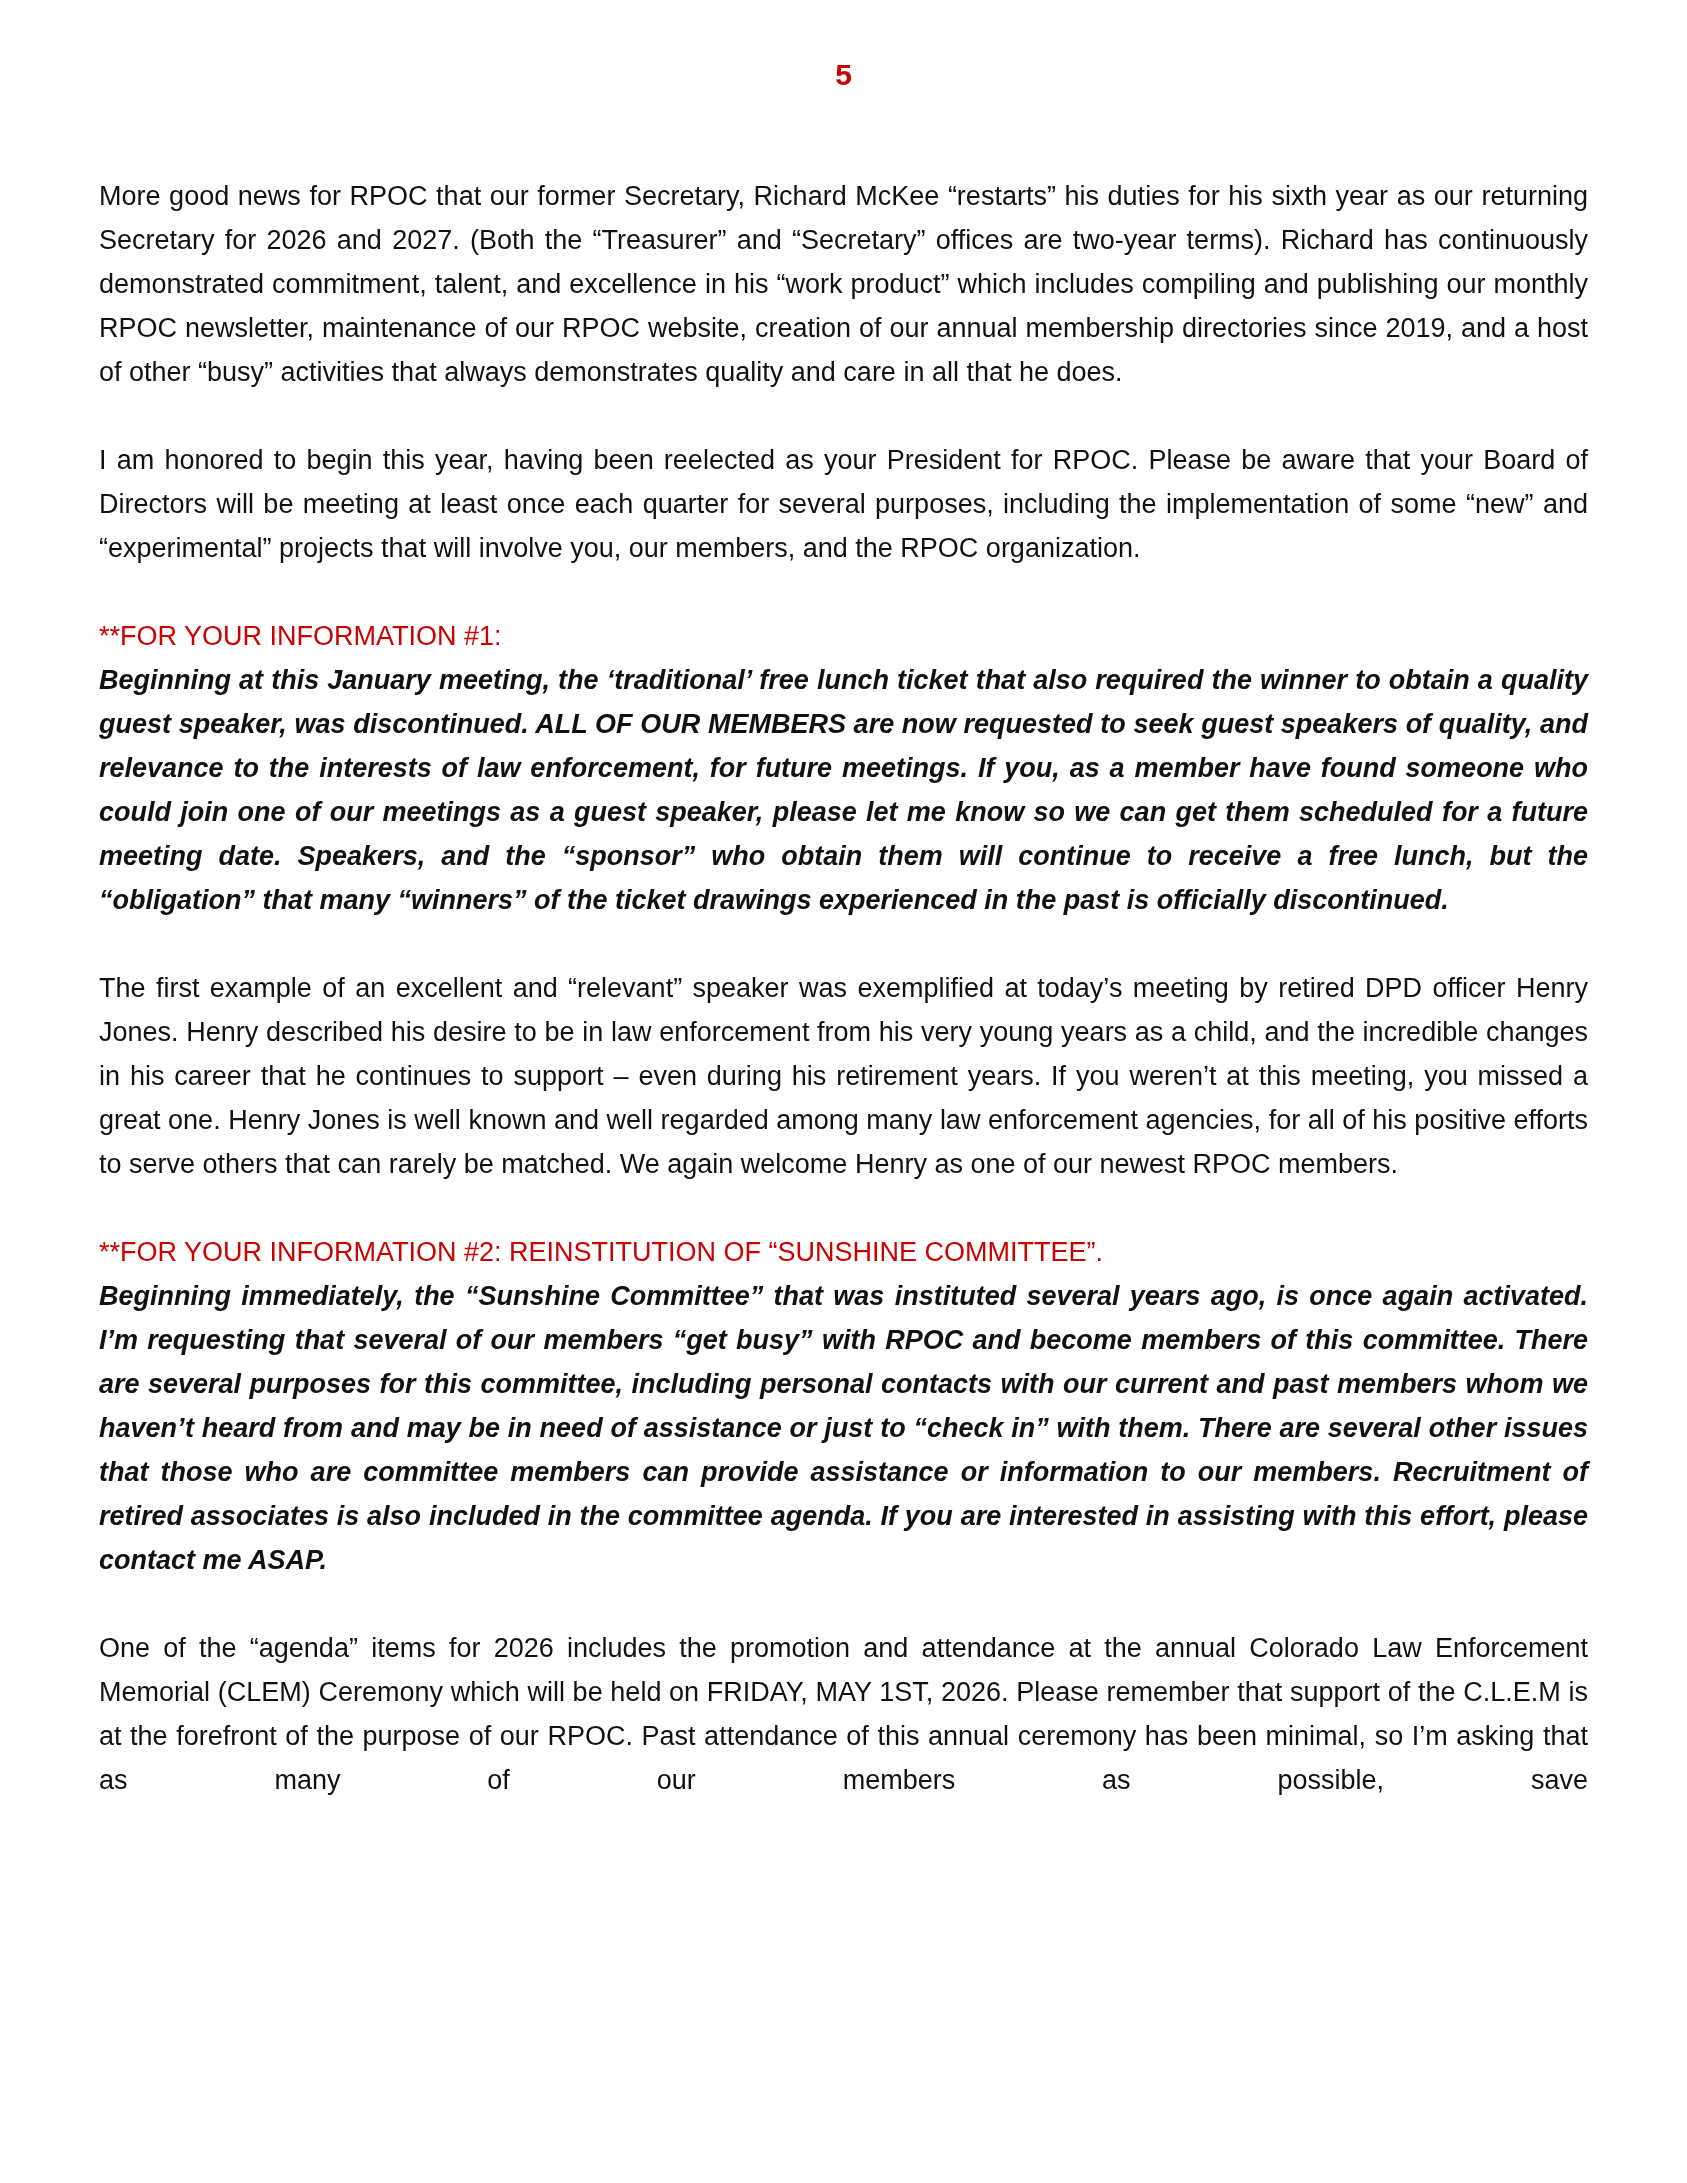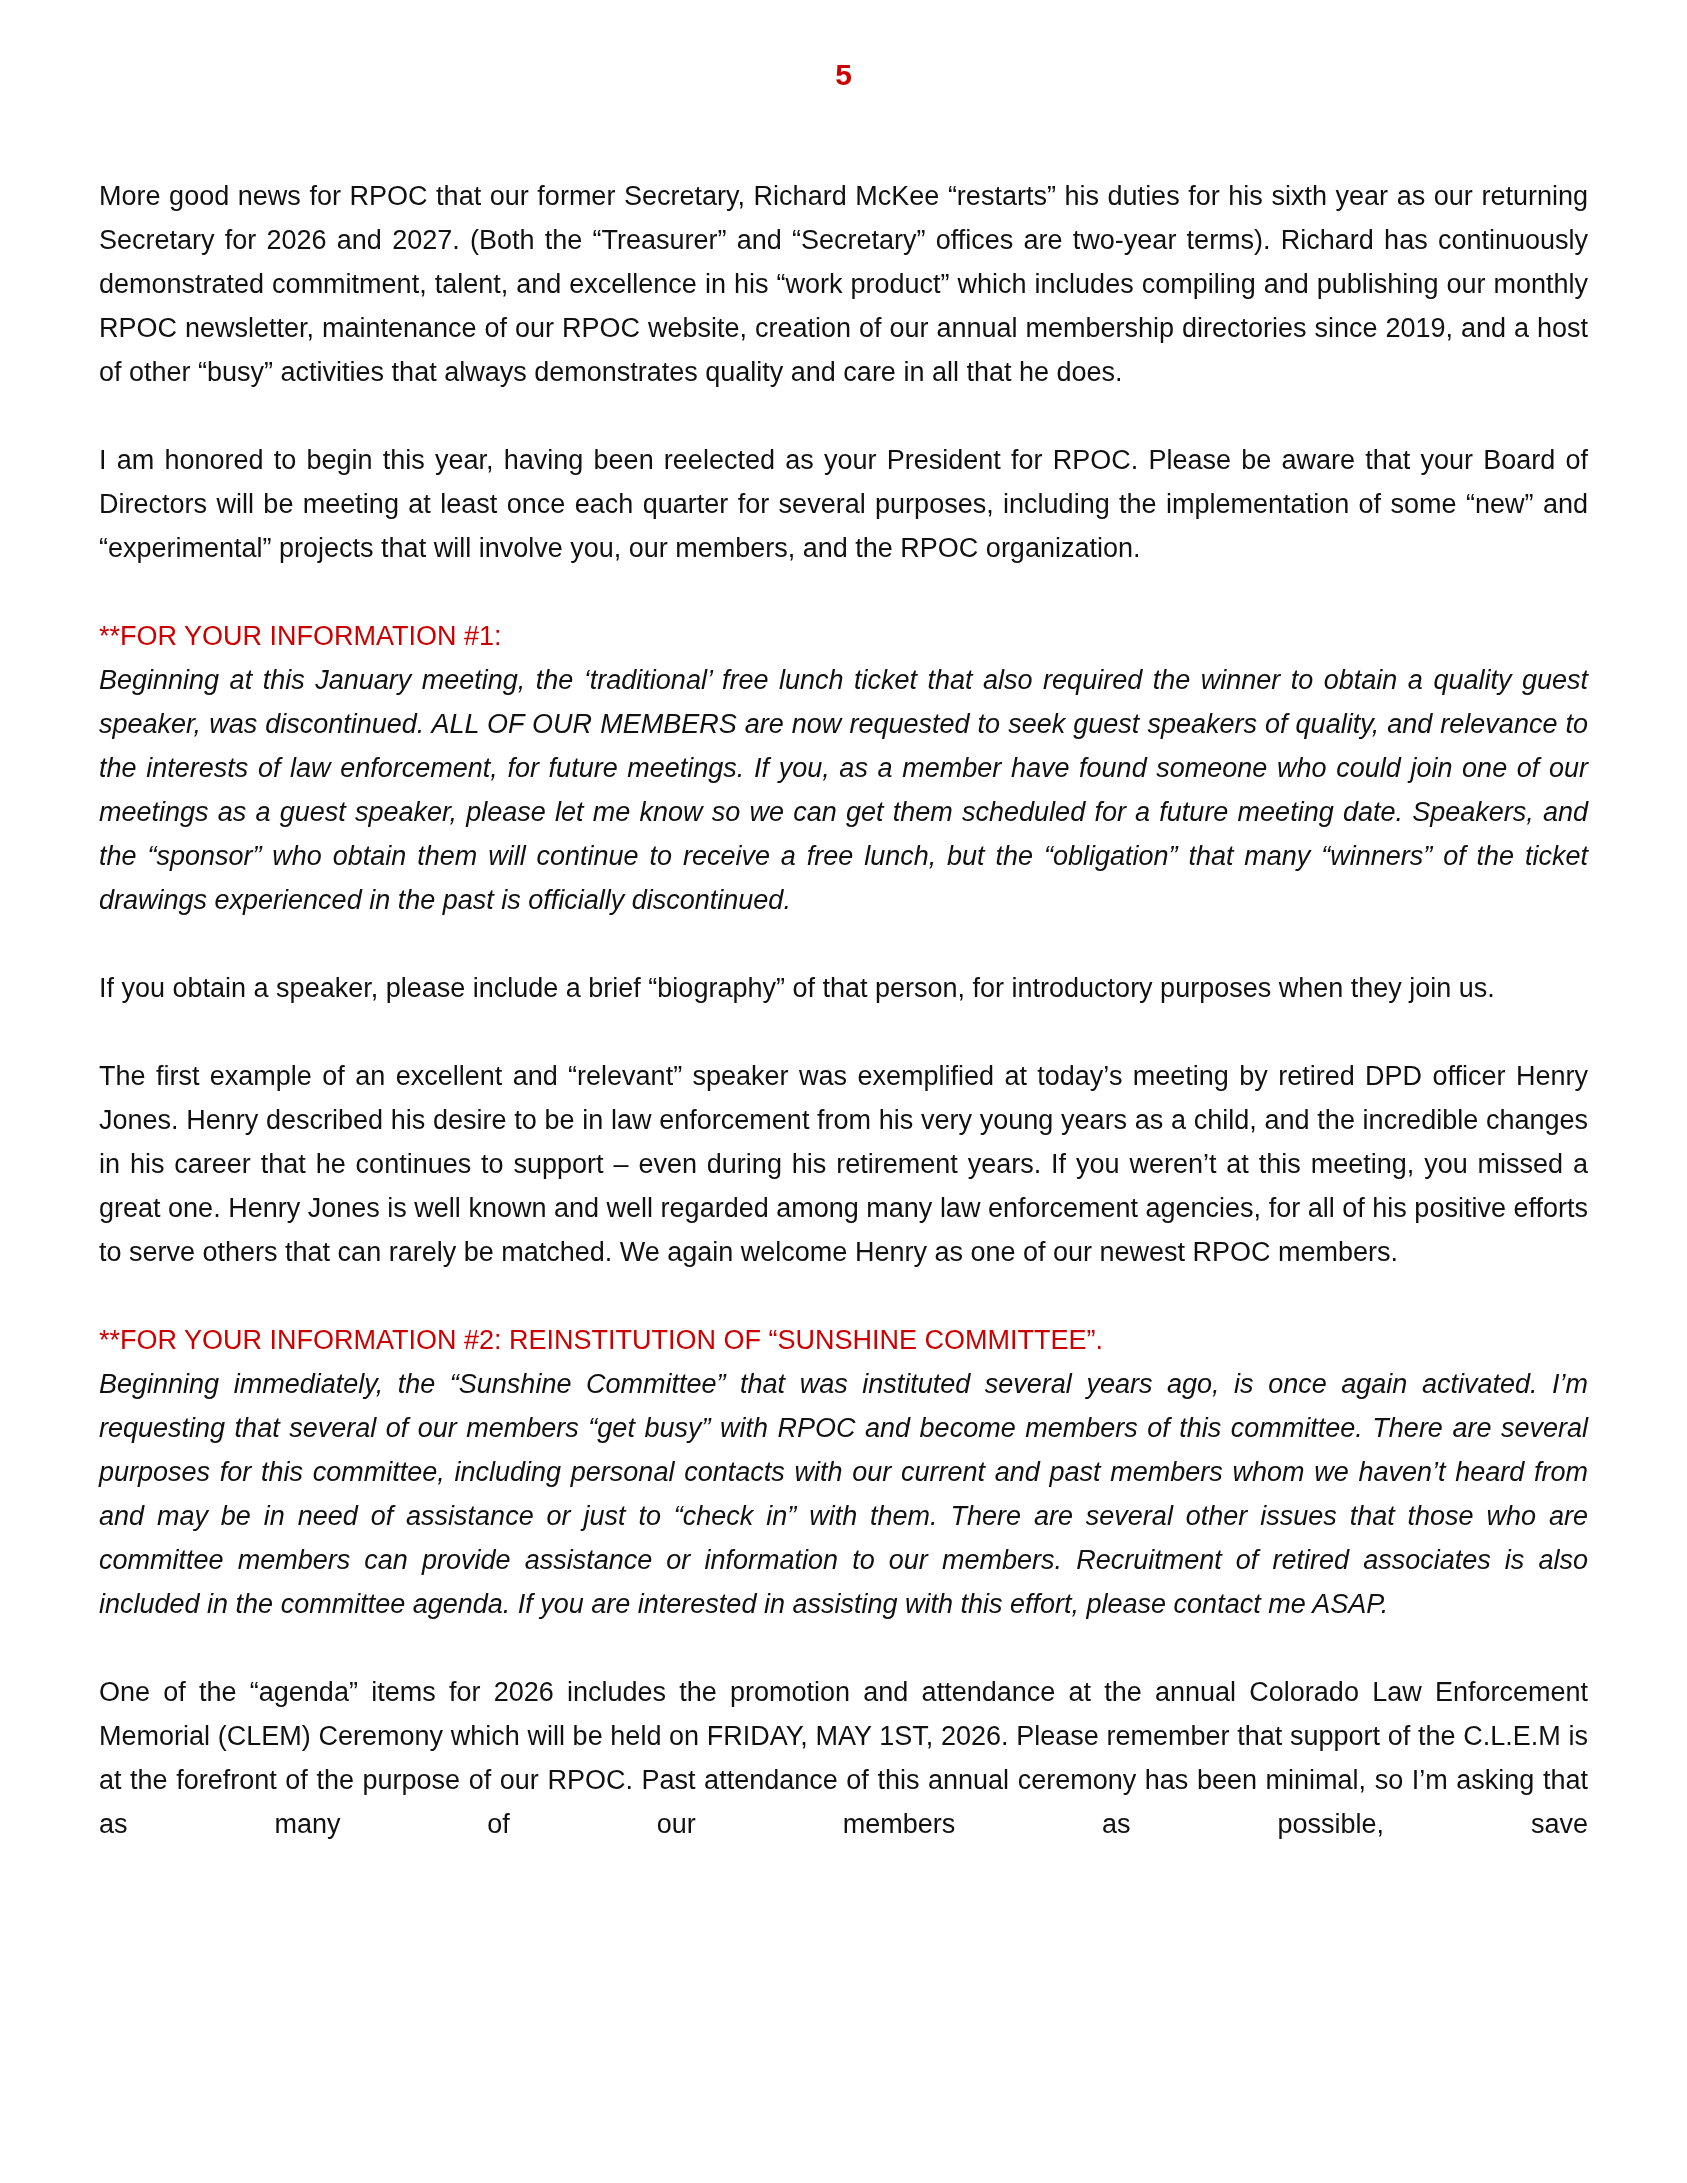--- a/index.html
+++ b/index.html
@@ -7,40 +7,39 @@
   .page { position: absolute; left: 0; top: 0; width: 1687px; height: 2183px; background: #fff; }
   .page-number {
     position: absolute; top: 58px; left: 0; width: 1687px; text-align: center;
     font-family: "Liberation Sans", sans-serif; font-weight: bold; font-size: 30px; color: #cc0000;
   }
   .content {
     position: absolute; left: 99px; top: 174px; width: 1489px;
     font-family: "Liberation Sans", sans-serif; font-size: 27px; line-height: 44px; color: #111;
   }
   .para { margin: 0 0 44px 0; text-align: justify; text-align-last: left; }
-  .para.italic { font-style: italic; font-weight: normal; }
+  .para.italic { font-style: italic; font-weight: bold; }
   .heading {
     margin: 0; color: #cc0000; font-weight: normal; font-size: 27px; line-height: 44px;
     text-transform: none;
   }
 </style>
 </head>
 <body>
 
 <div class="page">
   <div class="page-number">5</div>
 
   <div class="content">
     <p class="para">More good news for RPOC that our former Secretary, Richard McKee “restarts” his duties for his sixth year as our returning Secretary for 2026 and 2027. (Both the “Treasurer” and “Secretary” offices are two-year terms). Richard has continuously demonstrated commitment, talent, and excellence in his “work product” which includes compiling and publishing our monthly RPOC newsletter, maintenance of our RPOC website, creation of our annual membership directories since 2019, and a host of other “busy” activities that always demonstrates quality and care in all that he does.</p>
     <p class="para">I am honored to begin this year, having been reelected as your President for RPOC. Please be aware that your Board of Directors will be meeting at least once each quarter for several purposes, including the implementation of some “new” and “experimental” projects that will involve you, our members, and the RPOC organization.</p>
 
     <h2 class="heading">**FOR YOUR INFORMATION #1:</h2>
     <p class="para italic">Beginning at this January meeting, the ‘traditional’ free lunch ticket that also required the winner to obtain a quality guest speaker, was discontinued. ALL OF OUR MEMBERS are now requested to seek guest speakers of quality, and relevance to the interests of law enforcement, for future meetings. If you, as a member have found someone who could join one of our meetings as a guest speaker, please let me know so we can get them scheduled for a future meeting date. Speakers, and the “sponsor” who obtain them will continue to receive a free lunch, but the “obligation” that many “winners” of the ticket drawings experienced in the past is officially discontinued.</p>
 
-    <p class="para">If you obtain a speaker, please include a brief “biography” of that person, for introductory purposes when they join us.</p>
     <p class="para">The first example of an excellent and “relevant” speaker was exemplified at today’s meeting by retired DPD officer Henry Jones. Henry described his desire to be in law enforcement from his very young years as a child, and the incredible changes in his career that he continues to support – even during his retirement years. If you weren’t at this meeting, you missed a great one. Henry Jones is well known and well regarded among many law enforcement agencies, for all of his positive efforts to serve others that can rarely be matched. We again welcome Henry as one of our newest RPOC members.</p>
 
     <h2 class="heading">**FOR YOUR INFORMATION #2: REINSTITUTION OF “SUNSHINE COMMITTEE”.</h2>
     <p class="para italic">Beginning immediately, the “Sunshine Committee” that was instituted several years ago, is once again activated. I’m requesting that several of our members “get busy” with RPOC and become members of this committee. There are several purposes for this committee, including personal contacts with our current and past members whom we haven’t heard from and may be in need of assistance or just to “check in” with them. There are several other issues that those who are committee members can provide assistance or information to our members. Recruitment of retired associates is also included in the committee agenda. If you are interested in assisting with this effort, please contact me ASAP.</p>
 
     <p class="para" style="text-align-last: justify;">One of the “agenda” items for 2026 includes the promotion and attendance at the annual Colorado Law Enforcement Memorial (CLEM) Ceremony which will be held on FRIDAY, MAY 1ST, 2026. Please remember that support of the C.L.E.M is at the forefront of the purpose of our RPOC. Past attendance of this annual ceremony has been minimal, so I’m asking that as many of our members as possible, save</p>
   </div>
 </div>
 
 

